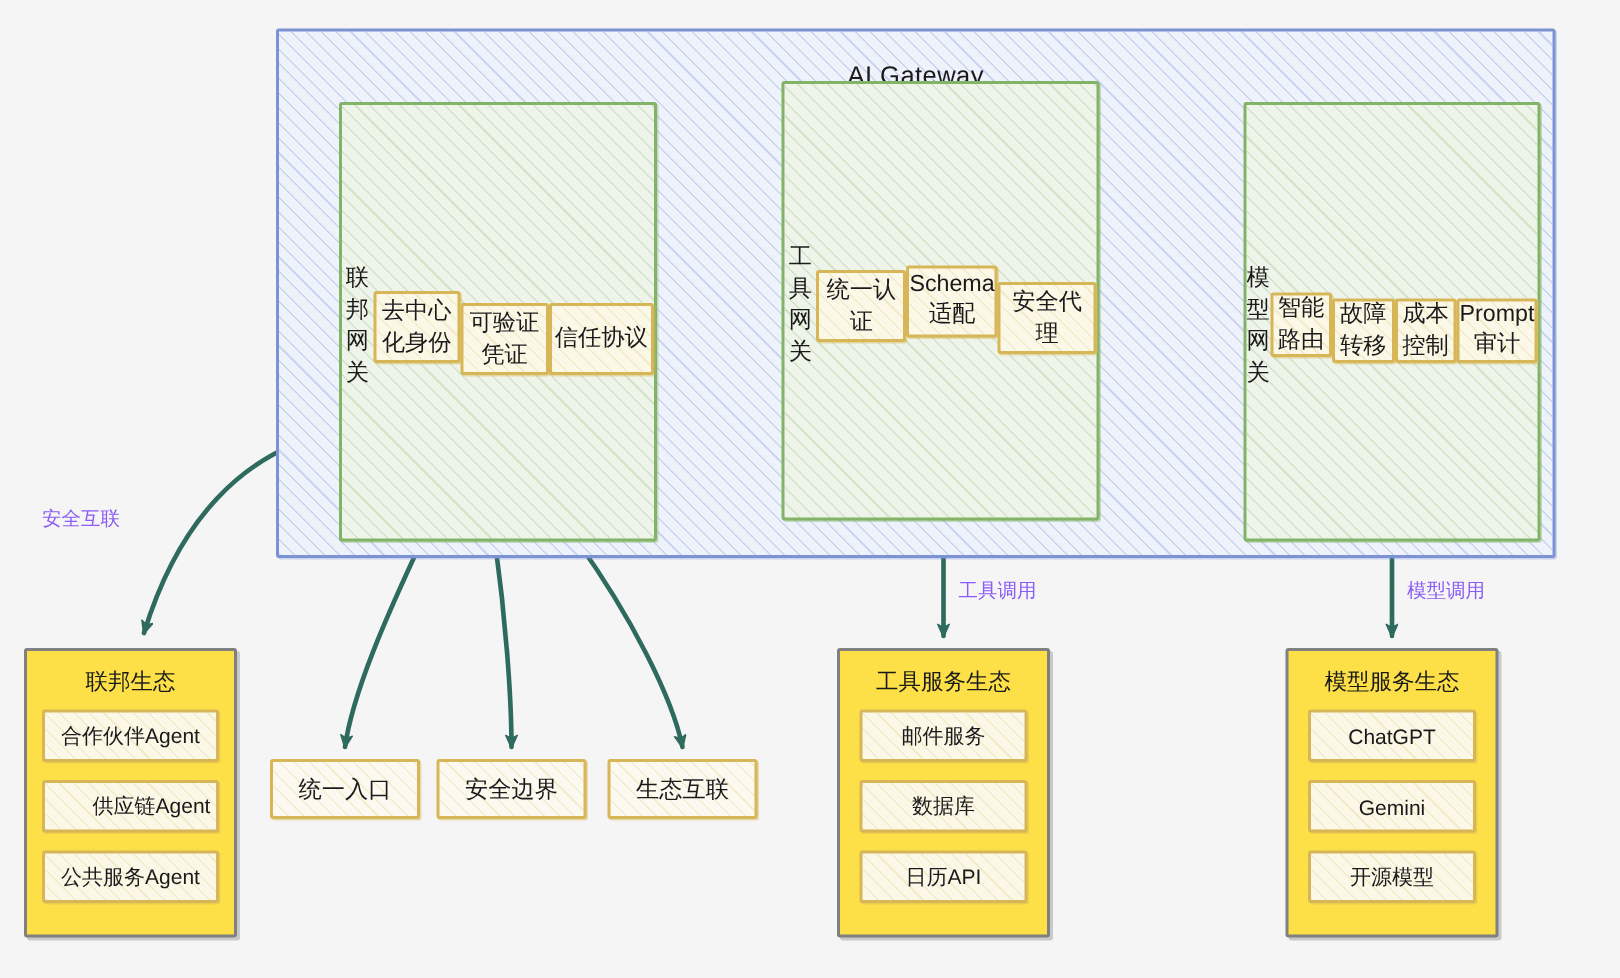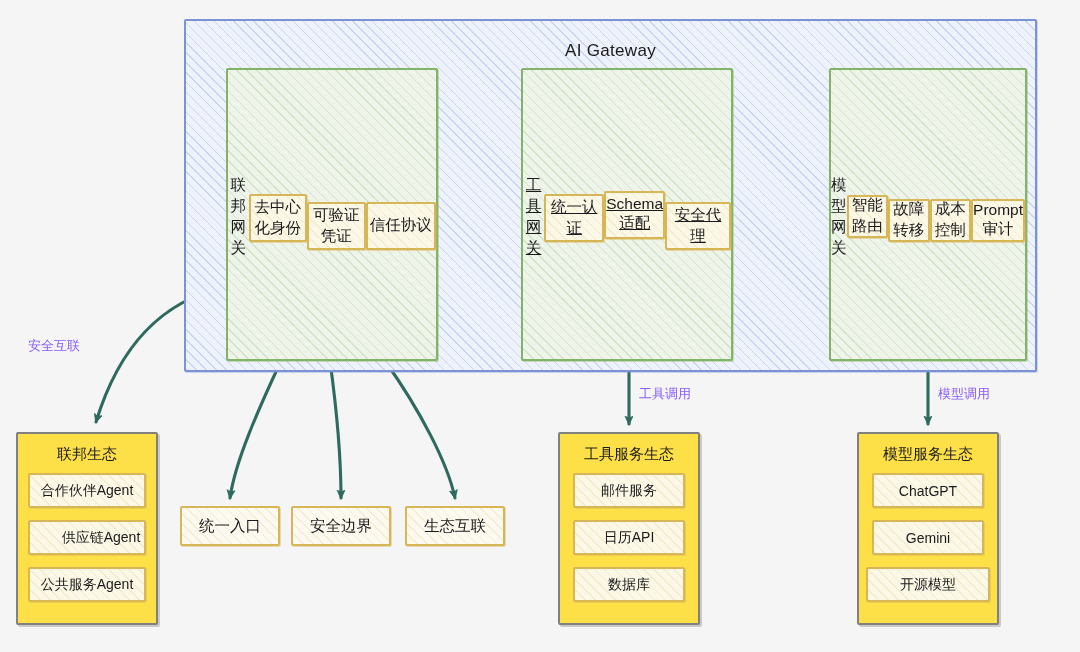--- a/index.html
+++ b/index.html
@@ -148,21 +148,21 @@
   <div class="title">AI Gateway</div>
 </div>
 
 <div class="node green-box" style="left:226px; top:68px; width:212px; height:293px;">
   <div class="title">联邦网关</div>
   <div class="chip" style="width:168px;height:48px;margin-top:6px;">去中心化身份</div>
   <div class="chip" style="width:168px;height:48px;margin-top:22px;">可验证凭证</div>
   <div class="chip" style="width:204px;height:48px;margin-top:22px;">信任协议</div>
 </div>
 
-<div class="node green-box" style="left:521px; top:68px; width:212px; height:293px;text-decoration:underline;">
+<div class="node green-box" style="left:521px; top:54px; width:212px; height:293px;">
   <div class="title">工具网关</div>
   <div class="chip" style="width:168px;height:48px;margin-top:6px;">统一认证</div>
   <div class="chip" style="width:168px;height:48px;">Schema适配</div>
   <div class="chip" style="width:185px;height:48px;margin-top:22px;">安全代理</div>
 </div>
 
 <div class="node green-box" style="left:829px; top:68px; width:198px; height:293px;">
   <div class="title">模型网关</div>
   <div class="chip" style="width:158px;height:43px;margin-top:3px;">智能路由</div>
   <div class="chip" style="width:158px;height:43px;margin-top:11px;">故障转移</div>
@@ -177,26 +177,26 @@
 <div class="node gray-box" style="left:16px; top:432px; width:142px; height:193px;">
   <div class="title">联邦生态</div>
   <div class="chip small" style="width:118px;height:35px;margin-top:2px;">合作伙伴Agent</div>
   <div class="chip small" style="width:118px;height:35px;margin-top:12px;padding-left:28px;">供应链Agent</div>
   <div class="chip small" style="width:118px;height:35px;margin-top:12px;">公共服务Agent</div>
 </div>
 
 <div class="node gray-box" style="left:558px; top:432px; width:142px; height:193px;">
   <div class="title">工具服务生态</div>
   <div class="chip small" style="width:112px;height:35px;margin-top:2px;">邮件服务</div>
+  <div class="chip small" style="width:112px;height:35px;margin-top:12px;">数据库</div>
   <div class="chip small" style="width:112px;height:35px;margin-top:12px;">日历API</div>
-  <div class="chip small" style="width:112px;height:35px;margin-top:12px;">数据库</div>
 </div>
 
 <div class="node gray-box" style="left:857px; top:432px; width:142px; height:193px;">
   <div class="title">模型服务生态</div>
   <div class="chip small" style="width:112px;height:35px;margin-top:2px;">ChatGPT</div>
   <div class="chip small" style="width:112px;height:35px;margin-top:12px;">Gemini</div>
-  <div class="chip small" style="width:124px;height:35px;margin-top:12px;">开源模型</div>
+  <div class="chip small" style="width:112px;height:35px;margin-top:12px;">开源模型</div>
 </div>
 
 <div class="chip standalone" style="left:180px; top:506px; width:100px; height:40px;">统一入口</div>
 <div class="chip standalone" style="left:291px; top:506px; width:100px; height:40px;">安全边界</div>
 <div class="chip standalone" style="left:405px; top:506px; width:100px; height:40px;">生态互联</div>
 
 </body></html>

